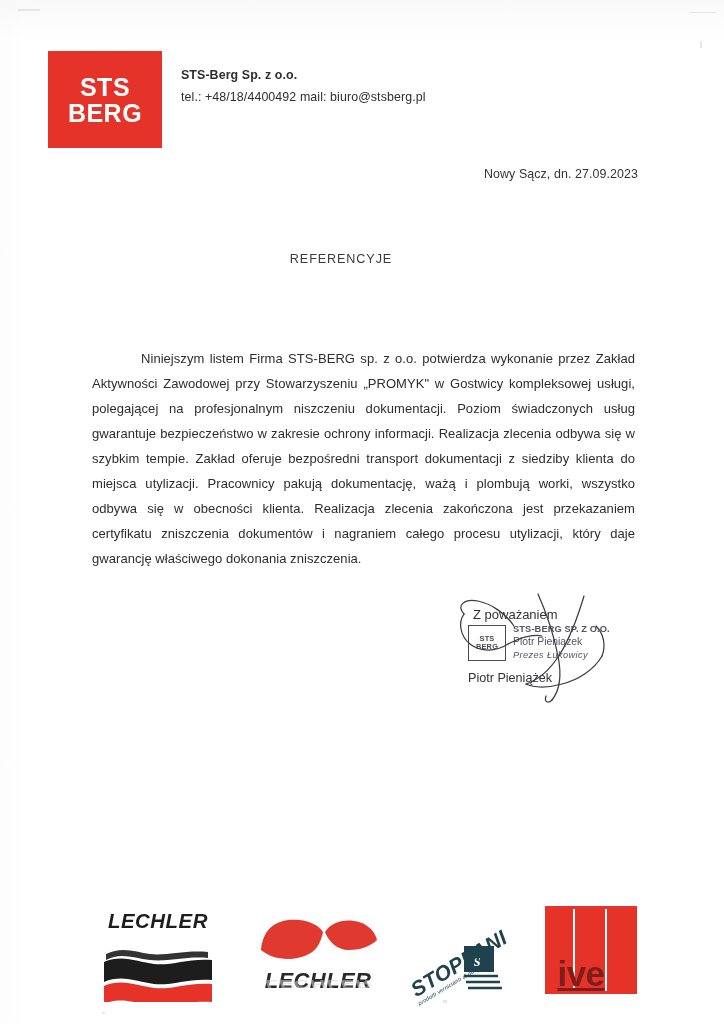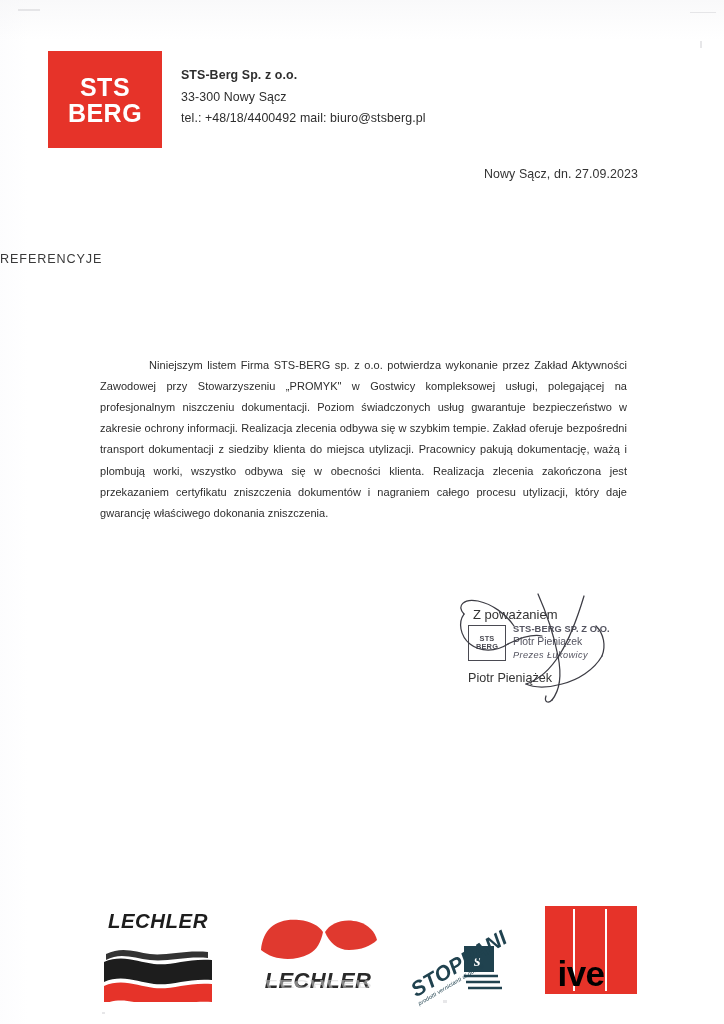--- a/index.html
+++ b/index.html
@@ -90,40 +90,41 @@
     letter-spacing: .1px;
     text-align: center;
   }
 
   
   .doc-title {
     position: absolute;
     left: 0;
     right: 0;
     top: 252px;
+    text-align: center;
     font-size: 12.6px;
     color: #3a3a3a;
     letter-spacing: .9px;
     padding-right: 42px;
   }
 
   
   .body-wrap {
     position: absolute;
     left: 88px;
     top: 343px;
     width: 551px;
   }
   .para {
-    font-size: 11px;
+    font-size: 13px;
     line-height: 1.92;
     text-align: justify;
     color: #2d2d2d;
     letter-spacing: .05px;
-    margin: 12px;
+    margin: 4px;
   }
   .para.first { text-indent: 49px; }
   .para.second { margin-top: 22px; }
 
   
   .sig-area {
     position: absolute;
     left: 440px;
     top: 600px;
     width: 250px;
@@ -288,23 +289,24 @@
     background: #ffffff;
   }
   .ive .word {
     position: absolute;
     left: 0;
     bottom: 4px;
     width: 72px;
     text-align: center;
     font-size: 35px;
     font-weight: bold;
-    color: #000000;
+    color: #7f1d1d;
     line-height: .92;
     letter-spacing: -.5px;
+    text-decoration: underline;
   }
 </style>
 </head>
 <body>
 
 <div id="page">
 
   <div class="scan-tint"></div>
   <div class="speck" style="left:18px;top:9px;width:22px;height:2px;"></div>
   <div class="speck" style="left:690px;top:12px;width:26px;height:1px;"></div>
@@ -314,21 +316,20 @@
 
   <div class="letterhead">
 
     <div class="logo-square">
       <div class="logo-line1">STS</div>
       <div class="logo-line2">BERG</div>
     </div>
 
     <div class="company-block">
       <div class="cname">STS-Berg Sp. z o.o.</div>
-      <div>33-300 Nowy Sącz</div>
       <div>tel.: +48/18/4400492 mail: biuro@stsberg.pl</div>
     </div>
 
   </div>
 
   <div class="date-line">Nowy Sącz, dn. 27.09.2023</div>
 
   <div class="doc-title">REFERENCYJE</div>
 
   <div class="body-wrap">

